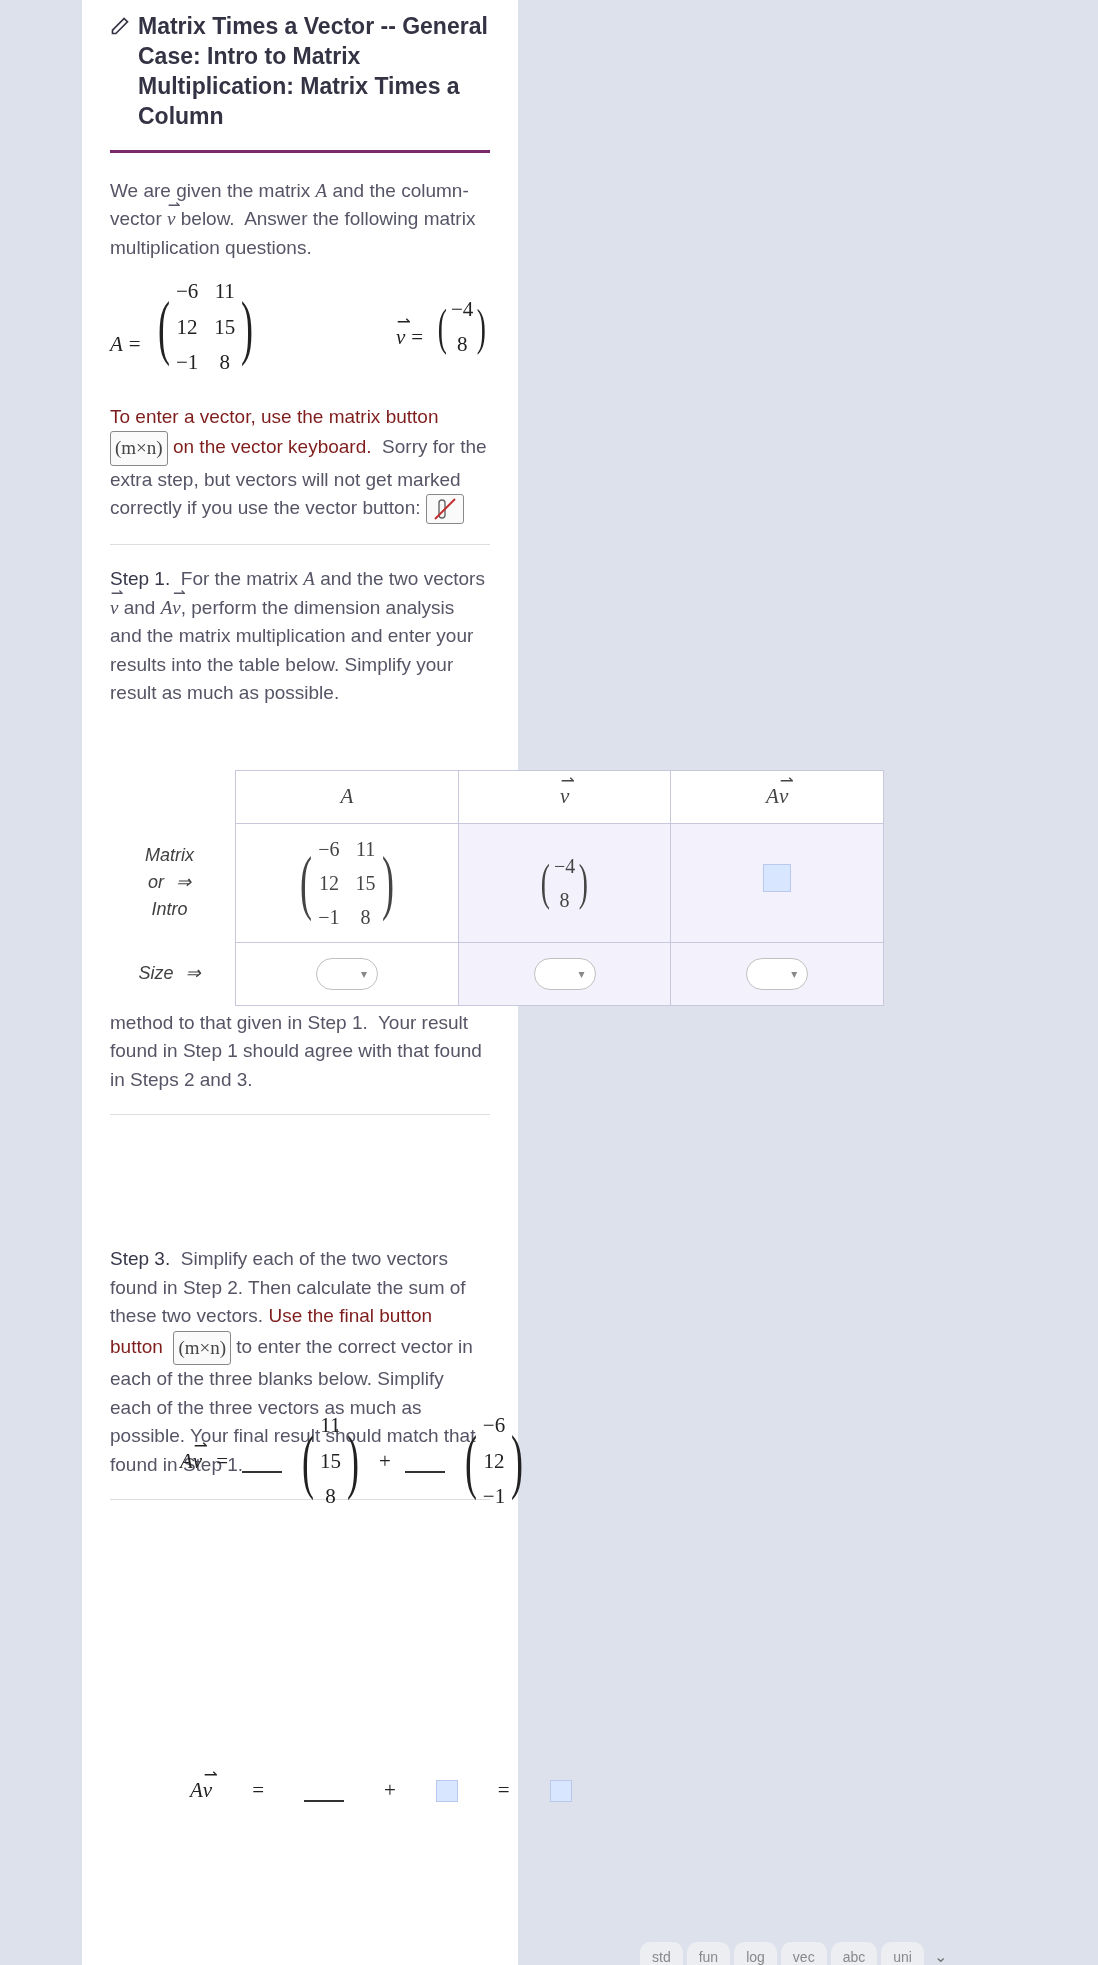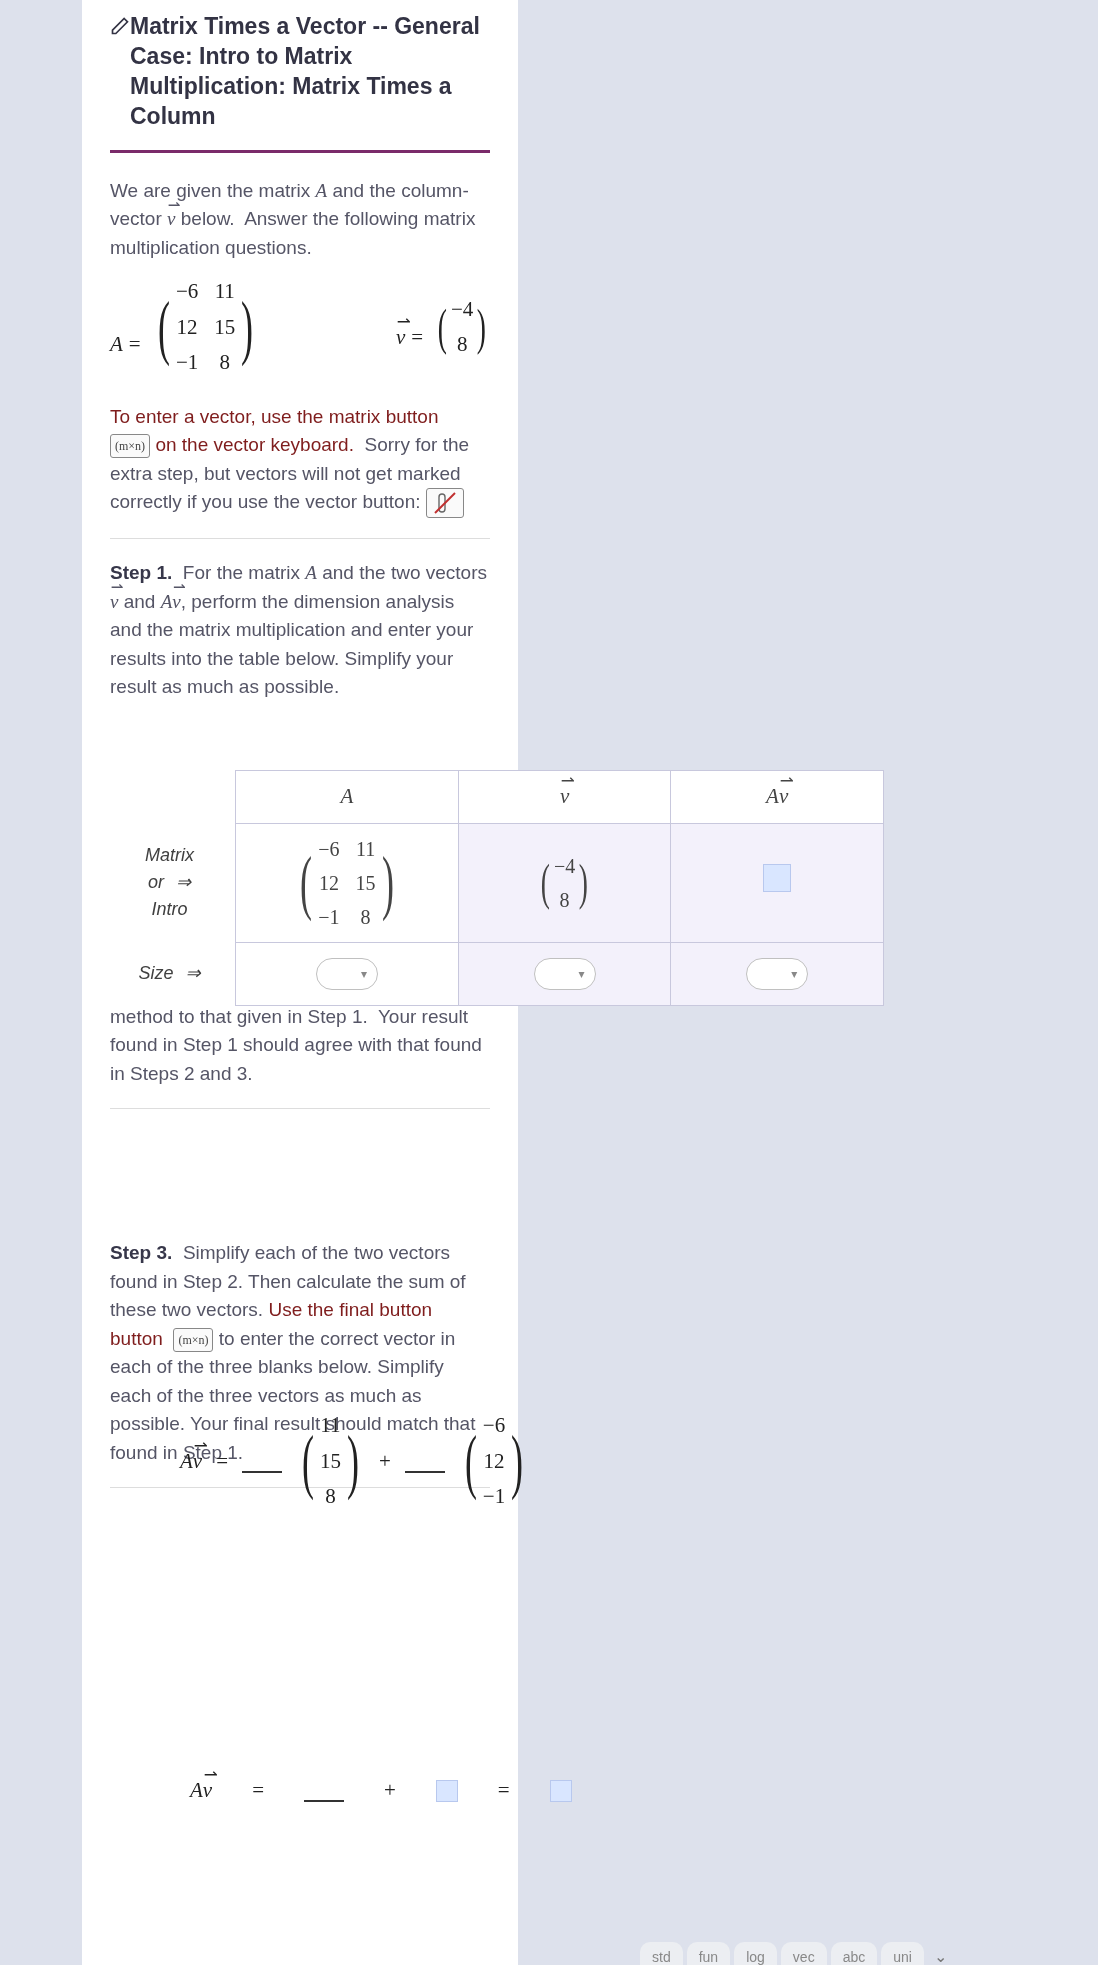--- a/index.html
+++ b/index.html
@@ -18,20 +18,21 @@
   .content-card {
     background: #fff;
     width: 436px;
     margin-left: 82px;
     padding: 12px 28px 40px 28px;
     min-height: 1965px;
   }
   .title-row {
     display: flex;
     align-items: flex-start;
+    gap: 8px;
   }
   .title-row svg { flex-shrink: 0; margin-top: 4px; }
   h1 {
     font-size: 23px;
     font-weight: 700;
     color: #333344;
     line-height: 1.3;
   }
   .hr-purple {
     border: none;
@@ -58,38 +59,38 @@
   .eql { margin: 0 6px; }
   .magenta { color: #7f1d1d; }
   .mxn-box {
     display: inline-flex;
     align-items: center;
     justify-content: center;
     border: 1px solid #888;
     border-radius: 3px;
     padding: 2px 4px;
     font-family: serif;
-    font-size: 12px;
+    font-size: 19px;
     color: #444;
     background: #fafafa;
     vertical-align: middle;
   }
   .vector-btn-icon {
     display: inline-flex;
     align-items: center;
     border: 1px solid #888;
     border-radius: 3px;
     padding: 2px 6px;
     background: #fafafa;
     vertical-align: middle;
     position: relative;
   }
   .vector-btn-icon svg { display: block; }
   .hr-light { border: none; border-top: 1px solid #ddd; margin: 20px 0; }
-  .step-label { font-weight: 700; color: #37374a; }
+  .step-label { font-weight: 400; color: #37374a; }
   .math-it { font-family: 'Cambria Math', 'Times New Roman', serif; font-style: italic; }
   .vec-arrow { position: relative; display: inline-block; }
   .vec-arrow::after {
     content: '⇀';
     position: absolute;
     top: -0.75em;
     left: 0.05em;
     font-size: 0.8em;
     font-style: normal;
   }

